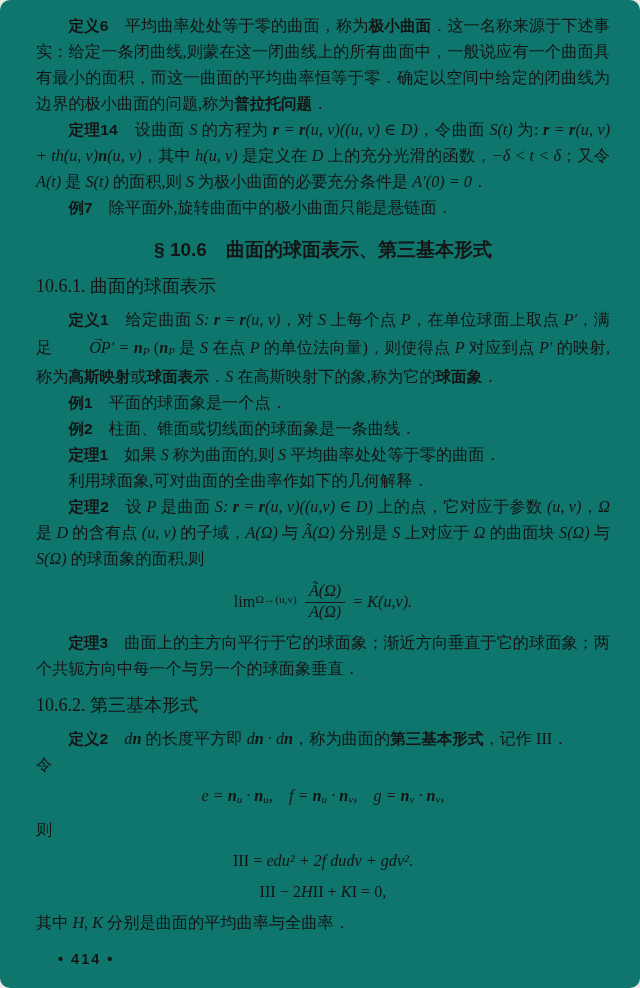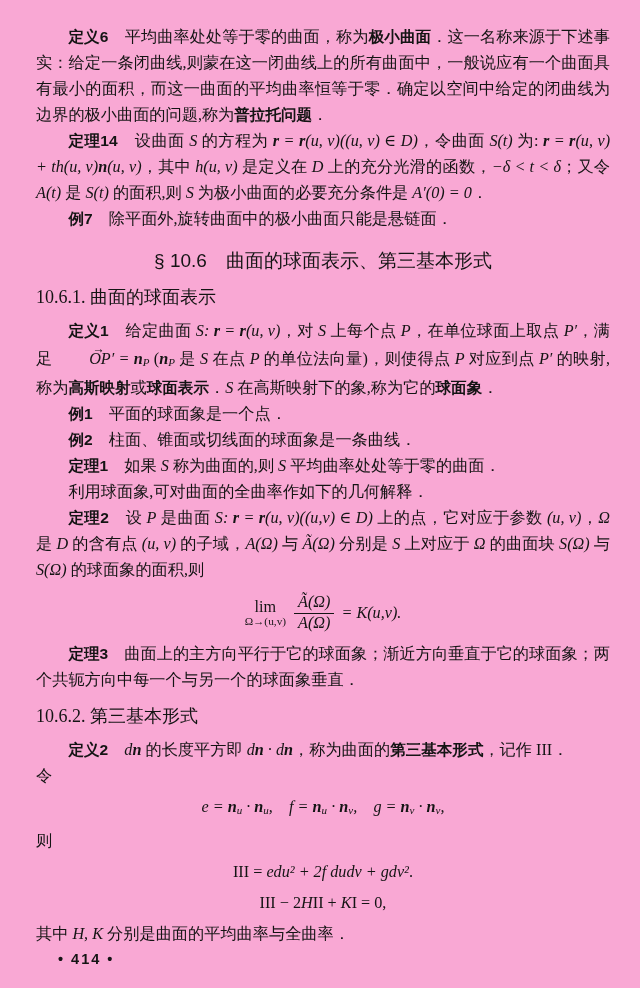--- a/index.html
+++ b/index.html
@@ -1,28 +1,29 @@
 <!DOCTYPE html>
 <html><head>
 <meta charset="utf-8">
 <style>
   html, body { margin:0; padding:0; background:#e8e8e4; }
   .page {
     position: relative;
     width: 640px;
     height: 988px;
     margin: 0 auto;
-    background: #f9a8d4;
+    background: #0f766e;
     color: #141414;
     font-family: "Liberation Serif", "DejaVu Serif", serif;
     font-size: 16.2px;
     line-height: 26px;
     box-sizing: border-box;
-    padding: 24px 30px 0 36px;
+    padding: 13px 30px 0 36px;
     overflow: hidden;
+    border-radius: 10px;
   }
   p { margin: 0; text-align: justify; }
   .ind { text-indent: 2em; }
   .b {
     font-weight: bold;
     font-family: "Liberation Sans", "DejaVu Sans", sans-serif;
     font-size: 0.96em;
   }
   .m { font-style: italic; }
   .bm { font-style: italic; font-weight: bold; }
@@ -36,21 +37,21 @@
     content: "\2192";
     position: absolute;
     left: 3px;
     top: -0.85em;
     font-size: 0.75em;
     font-style: normal;
     font-weight: normal;
   }
   .sec-title {
     text-align: center;
-    font-weight: normal;
+    font-weight: bold;
     font-family: "Liberation Sans", "DejaVu Sans", sans-serif;
     font-size: 19px;
     margin: 16px 0 10px 0;
     text-indent: 0;
   }
   .sub-title {
     font-size: 18px;
     font-weight: normal;
     margin: 10px 0 8px 0;
     text-align: left;
@@ -62,22 +63,21 @@
     margin: 5px 0;
   }
   .formula-lim {
     display: flex;
     justify-content: center;
     align-items: center;
     margin: 10px 0 8px 0;
   }
   .limwrap {
     display: inline-flex;
-    flex-direction: column;
-    align-items: center;
+    flex-direction: row;
     line-height: 1.05;
     margin-right: 6px;
   }
   .limsub { font-size: 0.7em; }
   .frac {
     display: inline-flex;
     flex-direction: column;
     align-items: center;
     line-height: 1.15;
     margin: 0 7px 0 2px;

